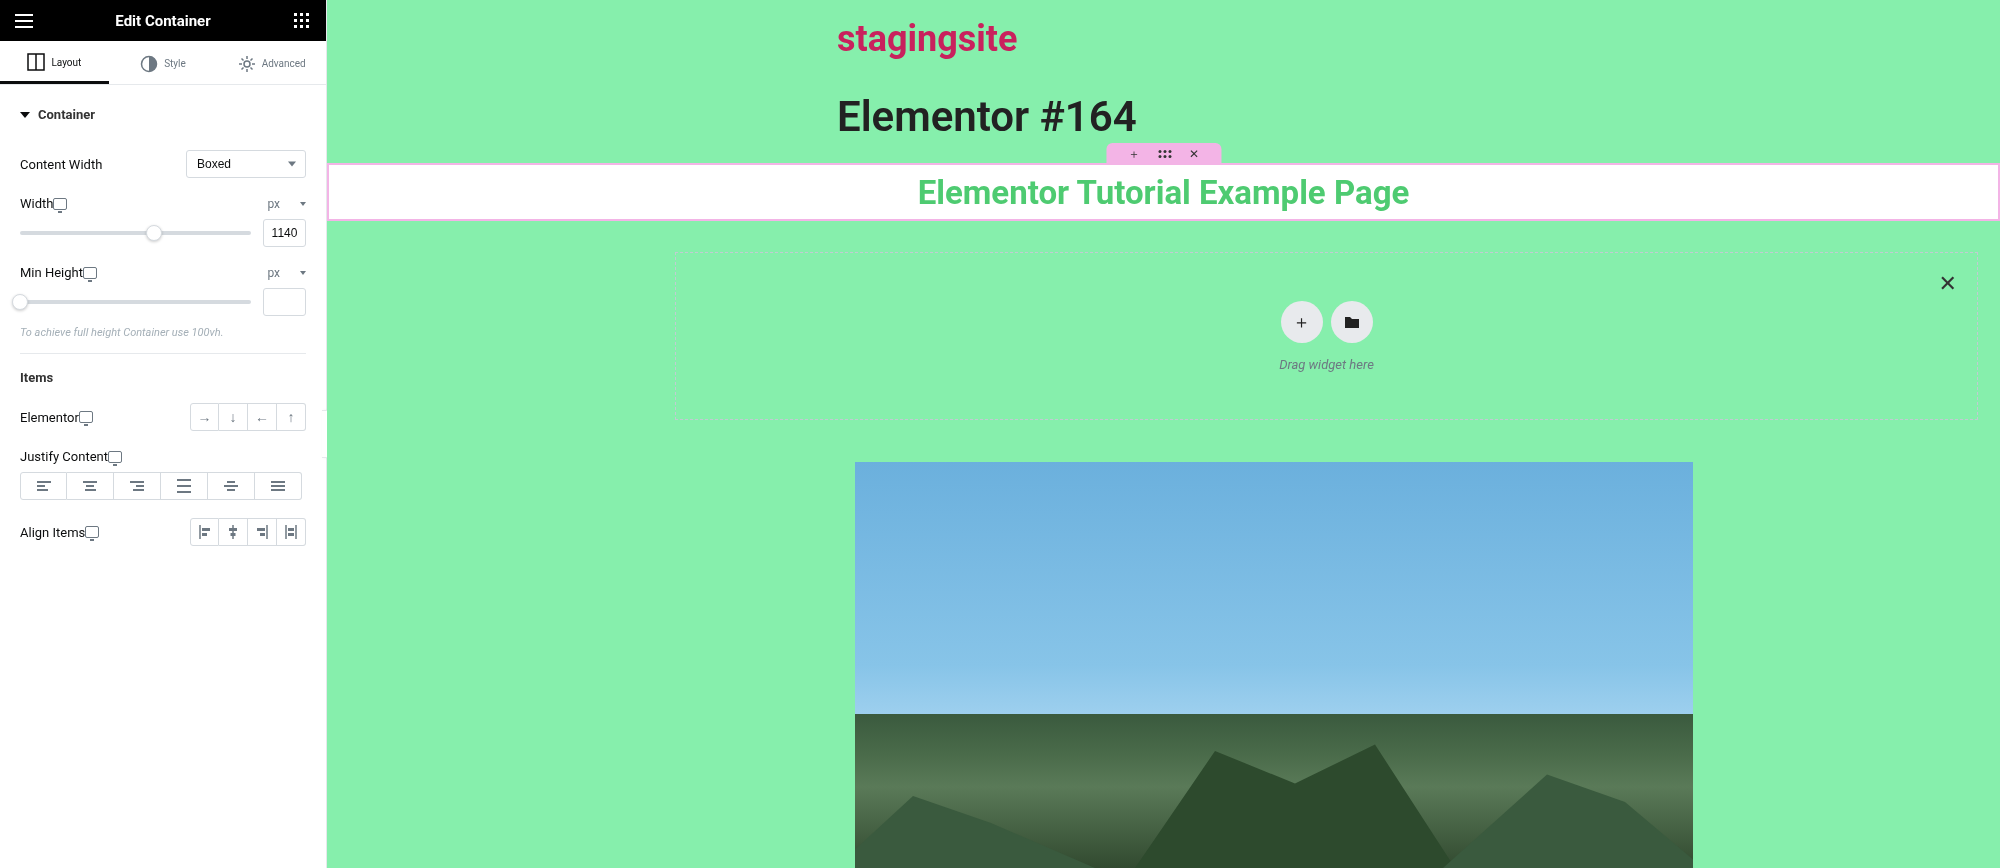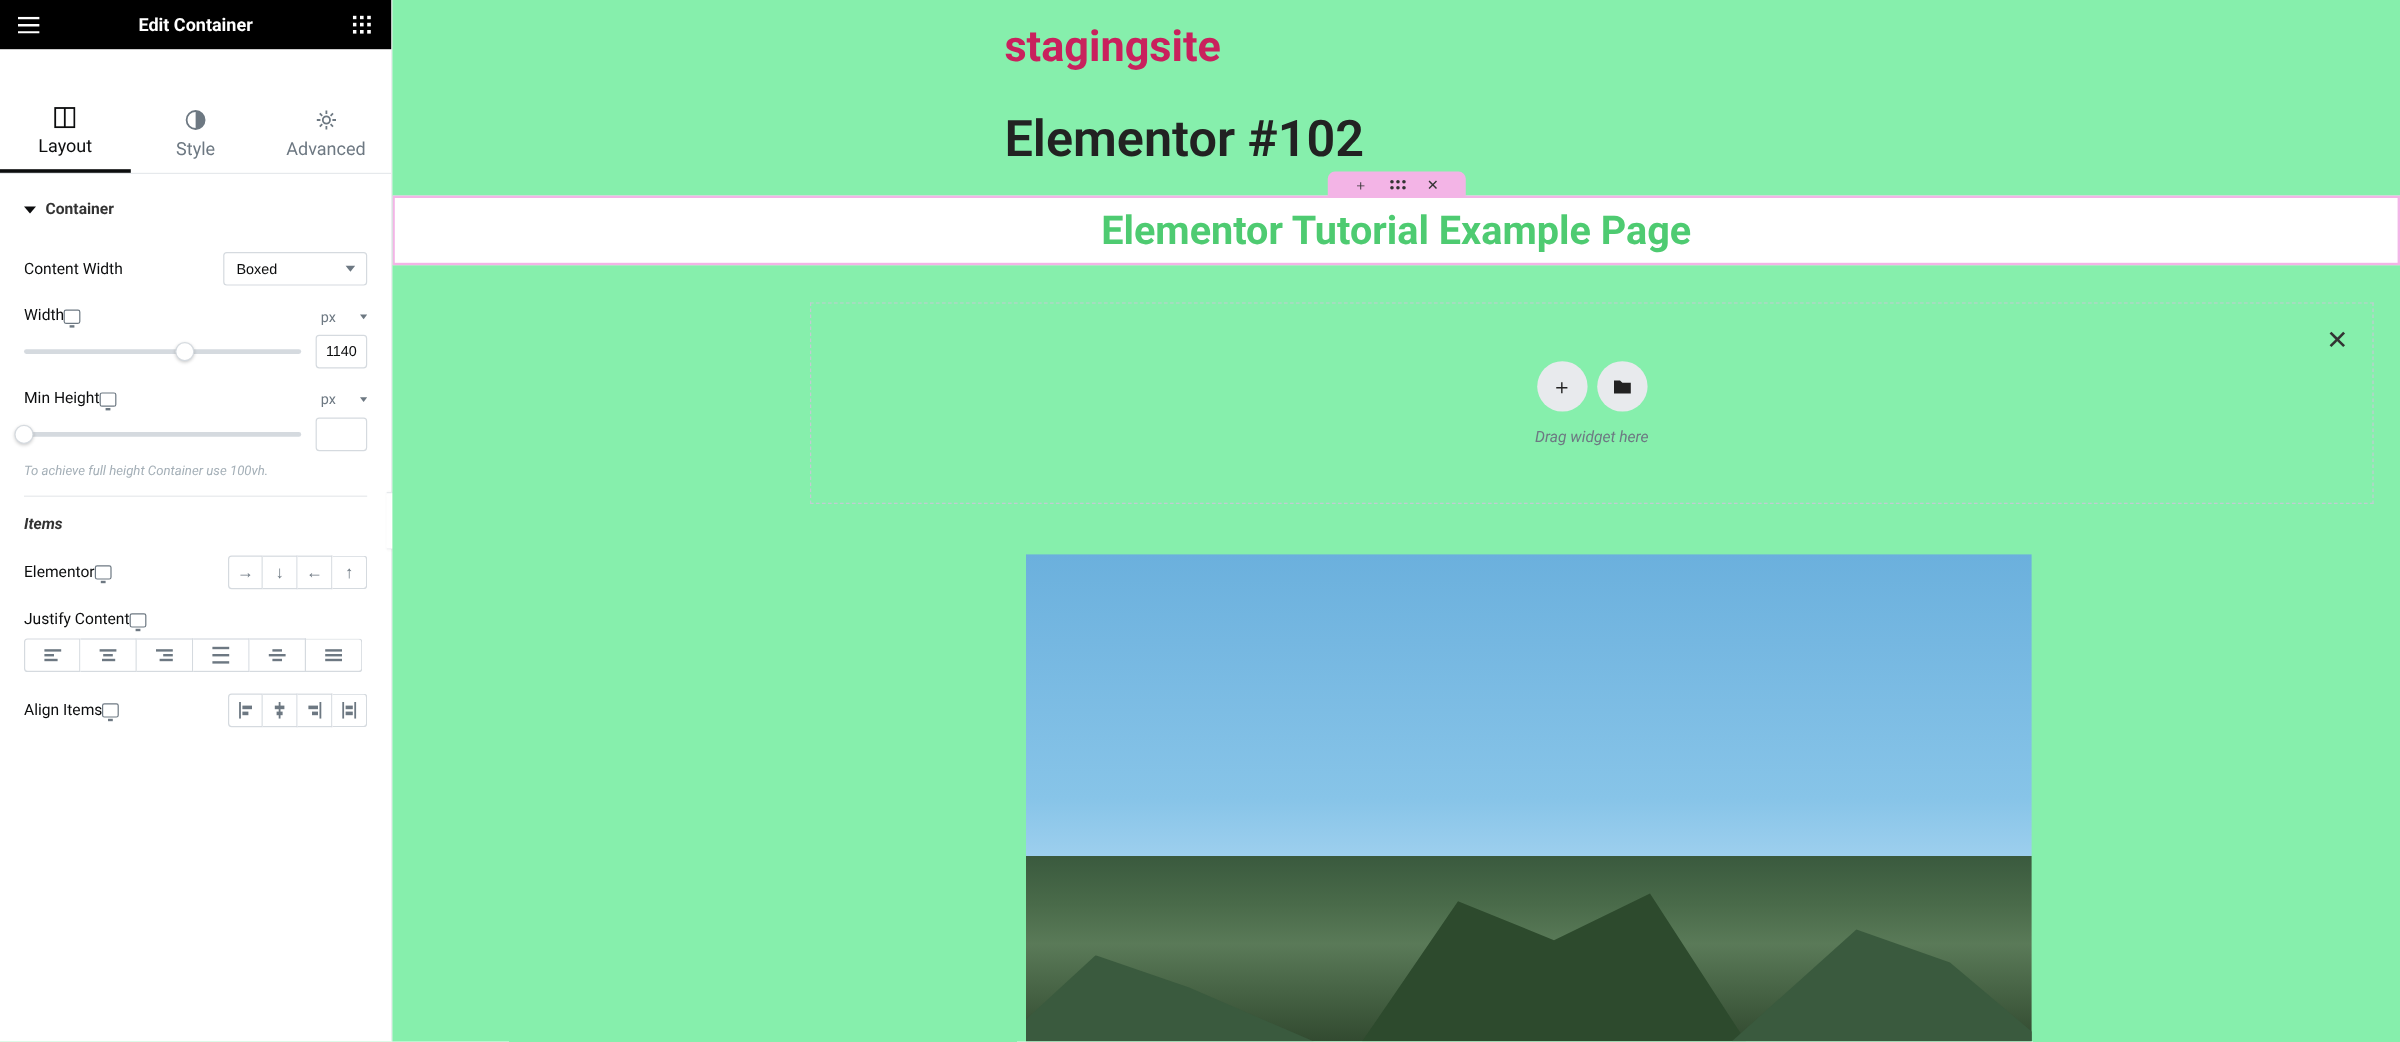--- a/index.html
+++ b/index.html
@@ -7,21 +7,21 @@
 .app { display: flex; width: 2000px; height: 868px; }
 
 
 .sidebar { width: 327px; height: 100%; background: #fff; display: flex; flex-direction: column; border-right: 1px solid #e6e9ec; position: relative; }
 
 .sidebar-header { background: #000; color: #fff; height: 41px; display: flex; align-items: center; justify-content: space-between; padding: 12px 14px; }
 .sidebar-header-title { font-size: 15px; font-weight: 700; flex: 1; text-align: center; }
 .hamburger-icon, .apps-icon { width: 20px; height: 20px; display: flex; align-items: center; justify-content: center; cursor: pointer; }
 
 .tabs { display: flex; border-bottom: 1px solid #e6e9ec; }
-.tab { flex: 1; display: flex; flex-direction: column; align-items: center; justify-content: center; padding: 12px 0 10px; cursor: pointer; color: #6d7882; font-size: 15px; gap: 6px; margin-top: 36px; }
+.tab { flex: 1; display: flex; flex-direction: row; align-items: center; justify-content: center; padding: 12px 0 10px; cursor: pointer; color: #6d7882; font-size: 10px; gap: 6px; }
 .tab.active { color: #0c0d0e; border-bottom: 3px solid #0c0d0e; }
 .tab-icon { width: 18px; height: 18px; }
 
 .panel-body { padding: 12px 20px; overflow-y: auto; flex: 1; }
 
 .section-toggle { display: flex; align-items: center; gap: 8px; font-weight: 700; font-size: 13px; padding: 10px 0; cursor: pointer; }
 .section-toggle .caret { width: 0; height: 0; border-left: 5px solid transparent; border-right: 5px solid transparent; border-top: 6px solid #0c0d0e; }
 
 .control-row { display: flex; align-items: center; justify-content: space-between; margin: 18px 0 8px; font-size: 13px; color: #0c0d0e; }
 .control-label { display: flex; align-items: center; gap: 0; }
@@ -35,21 +35,21 @@
 .unit-label { font-size: 12px; color: #6d7882; display: flex; align-items: center; gap: 20px; }
 .unit-label .caret-sm { width: 0; height: 0; border-left: 3px solid transparent; border-right: 3px solid transparent; border-top: 4px solid #6d7882; }
 
 .slider-row { display: flex; align-items: center; gap: 12px; margin-top: 6px; }
 .slider-track { flex: 1; height: 4px; background: #d5dadf; border-radius: 2px; position: relative; }
 .slider-thumb { position: absolute; top: 50%; transform: translate(-50%, -50%); width: 16px; height: 16px; background: #fff; border: 1px solid #d5dadf; border-radius: 50%; box-shadow: 0 1px 3px rgba(0,0,0,0.2); }
 .num-input { width: 43px; height: 28px; border: 1px solid #d5dadf; border-radius: 3px; text-align: center; font-size: 12px; color: #0c0d0e; }
 
 .help-text { font-size: 11px; font-style: italic; color: #a4afb7; margin-top: 10px; padding-bottom: 14px; border-bottom: 1px solid #e6e9ec; }
 
-.items-header { font-weight: 700; font-size: 13px; margin: 16px 0 4px; font-style: italic; }
+.items-header { font-weight: 700; font-size: 13px; margin: 16px 0 4px; }
 
 .btn-group { display: flex; }
 .btn-group .btn { width: 29px; height: 28px; border: 1px solid #d5dadf; background: #fff; display: flex; align-items: center; justify-content: center; cursor: pointer; }
 .btn-group .btn + .btn { border-left: none; }
 .btn-group .btn:first-child { border-radius: 3px 0 0 3px; }
 .btn-group .btn:last-child { border-radius: 0 3px 3px 0; }
 .btn-group.wide .btn { width: 47px; }
 
 
 .arrow { font-size: 14px; color: #6d7882; }
@@ -302,21 +302,21 @@
             </div>
         </div>
       </div>
     </div>
 
     <div class="collapse-handle"></div>
   </aside>
 
   <main class="canvas">
     <a class="site-title">stagingsite</a>
-    <h1 class="page-title">Elementor #102</h1>
+    <h1 class="page-title">Elementor #164</h1>
 
     <div class="selected-container">
       <div class="handle-tab">
         <span class="hi">＋</span>
         <span class="dots">
             <span></span>
             <span></span>
             <span></span>
             <span></span>
             <span></span>

